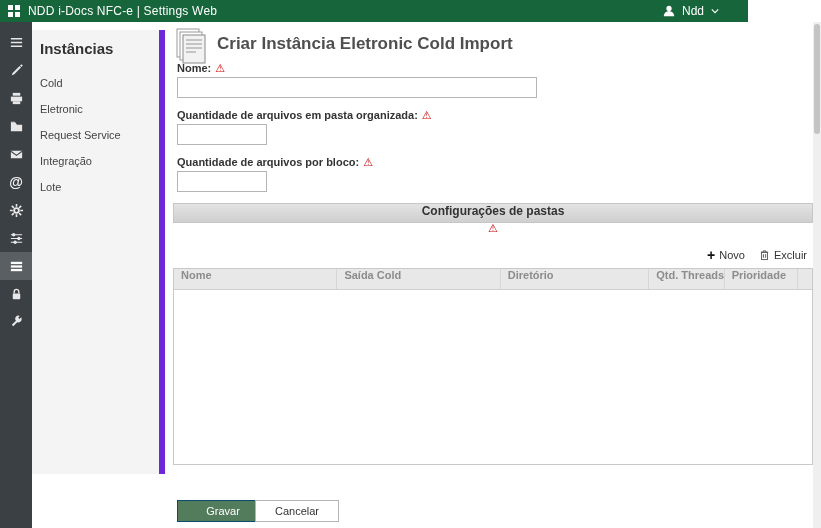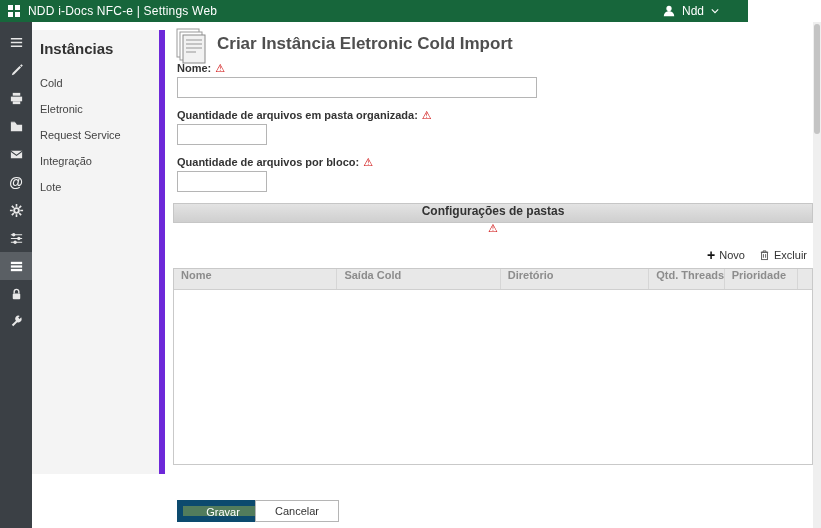--- a/index.html
+++ b/index.html
@@ -52,21 +52,21 @@
 
   .grid { position:absolute; left:8px; right:0; top:246px; height:197px; border:1px solid #c9c9c9; background:#fff; }
   .grid-header { display:flex; height:21px; background:#e8e8e8; border-bottom:1px solid #cfcfcf;
                  font-size:11px; font-weight:bold; color:#8c8c8c; }
   .grid-col { padding:0 7px; border-right:1px solid #d6d6d6; overflow:hidden; white-space:nowrap; }
   .c0 { width:165px; } .c1 { width:165px; } .c2 { width:150px; } .c3 { width:76px; } .c4 { width:74px; }
   .c5 { flex:1; border-right:none; }
   .grid-body { height:175px; }
 
   .btn { position:absolute; top:478px; height:22px; font-size:11px; font-family:"Liberation Sans", sans-serif; cursor:pointer; }
-  .btn-save { left:12px; width:92px; background:#527c5c; border:6px solid #0c4a6e; color:#fff; }
+  .btn-save { left:12px; width:92px; background:#527c5c; border:1px solid #0c4a6e; color:#fff; }
   .btn-cancel { left:90px; width:84px; background:#fff; border:1px solid #b5b5b5; color:#333; }
 
   
   .scrollbar { position:absolute; top:22px; right:0; width:8px; height:506px; background:#efefef; }
   .scroll-thumb { position:absolute; top:2px; left:1px; width:6px; height:110px; background:#c4c4c4; border-radius:3px; cursor:pointer; }
 </style>
 </head>
 <body>
 
 <div class="screen">

